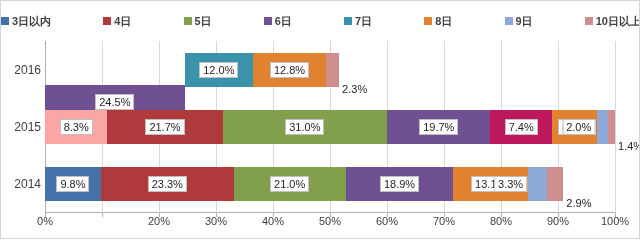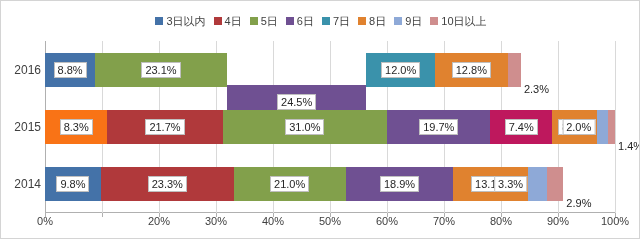--- a/index.html
+++ b/index.html
@@ -21,23 +21,24 @@
   }
 
   
   #legend {
     position: absolute;
     left: 0;
     top: 10px;
     width: 640px;
     height: 20px;
     display: flex;
-    justify-content: center;
+    justify-content: space-between;
     align-items: center;
     gap: 8px;
+    font-weight: bold;
   }
   .legend-item {
     display: flex;
     align-items: center;
     gap: 3px;
     white-space: nowrap;
   }
   .legend-swatch {
     width: 8px;
     height: 8px;
@@ -214,41 +215,35 @@
       <div class="tick-mark" style="left: 342px; top: 172px;"></div>
       <div class="gridline" style="left: 399px;"></div>
       <div class="tick-mark" style="left: 399px; top: 172px;"></div>
       <div class="gridline" style="left: 456px;"></div>
       <div class="tick-mark" style="left: 456px; top: 172px;"></div>
       <div class="gridline" style="left: 513px;"></div>
       <div class="tick-mark" style="left: 513px; top: 172px;"></div>
       <div class="gridline" style="left: 570px;"></div>
       <div class="tick-mark" style="left: 570px; top: 172px;"></div>
       <div class="bar-row" style="top: 11.6667px;">
-        <div class="segment" style="width: 50.16px; background: rgb(68, 114, 168);">
-          <span class="seg-label">8.8%</span>
-        </div>
-        <div class="segment" style="width: 131.67px; background: rgb(130, 160, 75);">
-          <span class="seg-label">23.1%</span>
-        </div>
         <div class="segment" style="width: 139.65px; background: rgb(111, 80, 146); margin-top: 32px;">
           <span class="seg-label">24.5%</span>
         </div>
         <div class="segment" style="width: 68.4px; background: rgb(58, 146, 171);">
           <span class="seg-label">12.0%</span>
         </div>
         <div class="segment" style="width: 72.96px; background: rgb(224, 130, 47);">
           <span class="seg-label">12.8%</span>
         </div>
         <div class="segment" style="width: 13.11px; background: rgb(207, 142, 142);">
           <span class="seg-label outside-low">2.3%</span>
         </div>
       </div>
       <div class="bar-row" style="top: 69px;">
-        <div class="segment" style="width: 67px; background: #f97316;">
+        <div class="segment" style="width: 67px; background: #fca5a5;">
           <span class="seg-label">8.3%</span>
         </div>
         <div class="segment" style="width: 123.69px; background: rgb(176, 57, 59);">
           <span class="seg-label">21.7%</span>
         </div>
         <div class="segment" style="width: 176.7px; background: rgb(130, 160, 75); justify-content: center;">
           <span class="seg-label">31.0%</span>
         </div>
         <div class="segment" style="width: 111px; background: rgb(111, 80, 146);">
           <span class="seg-label">19.7%</span>

